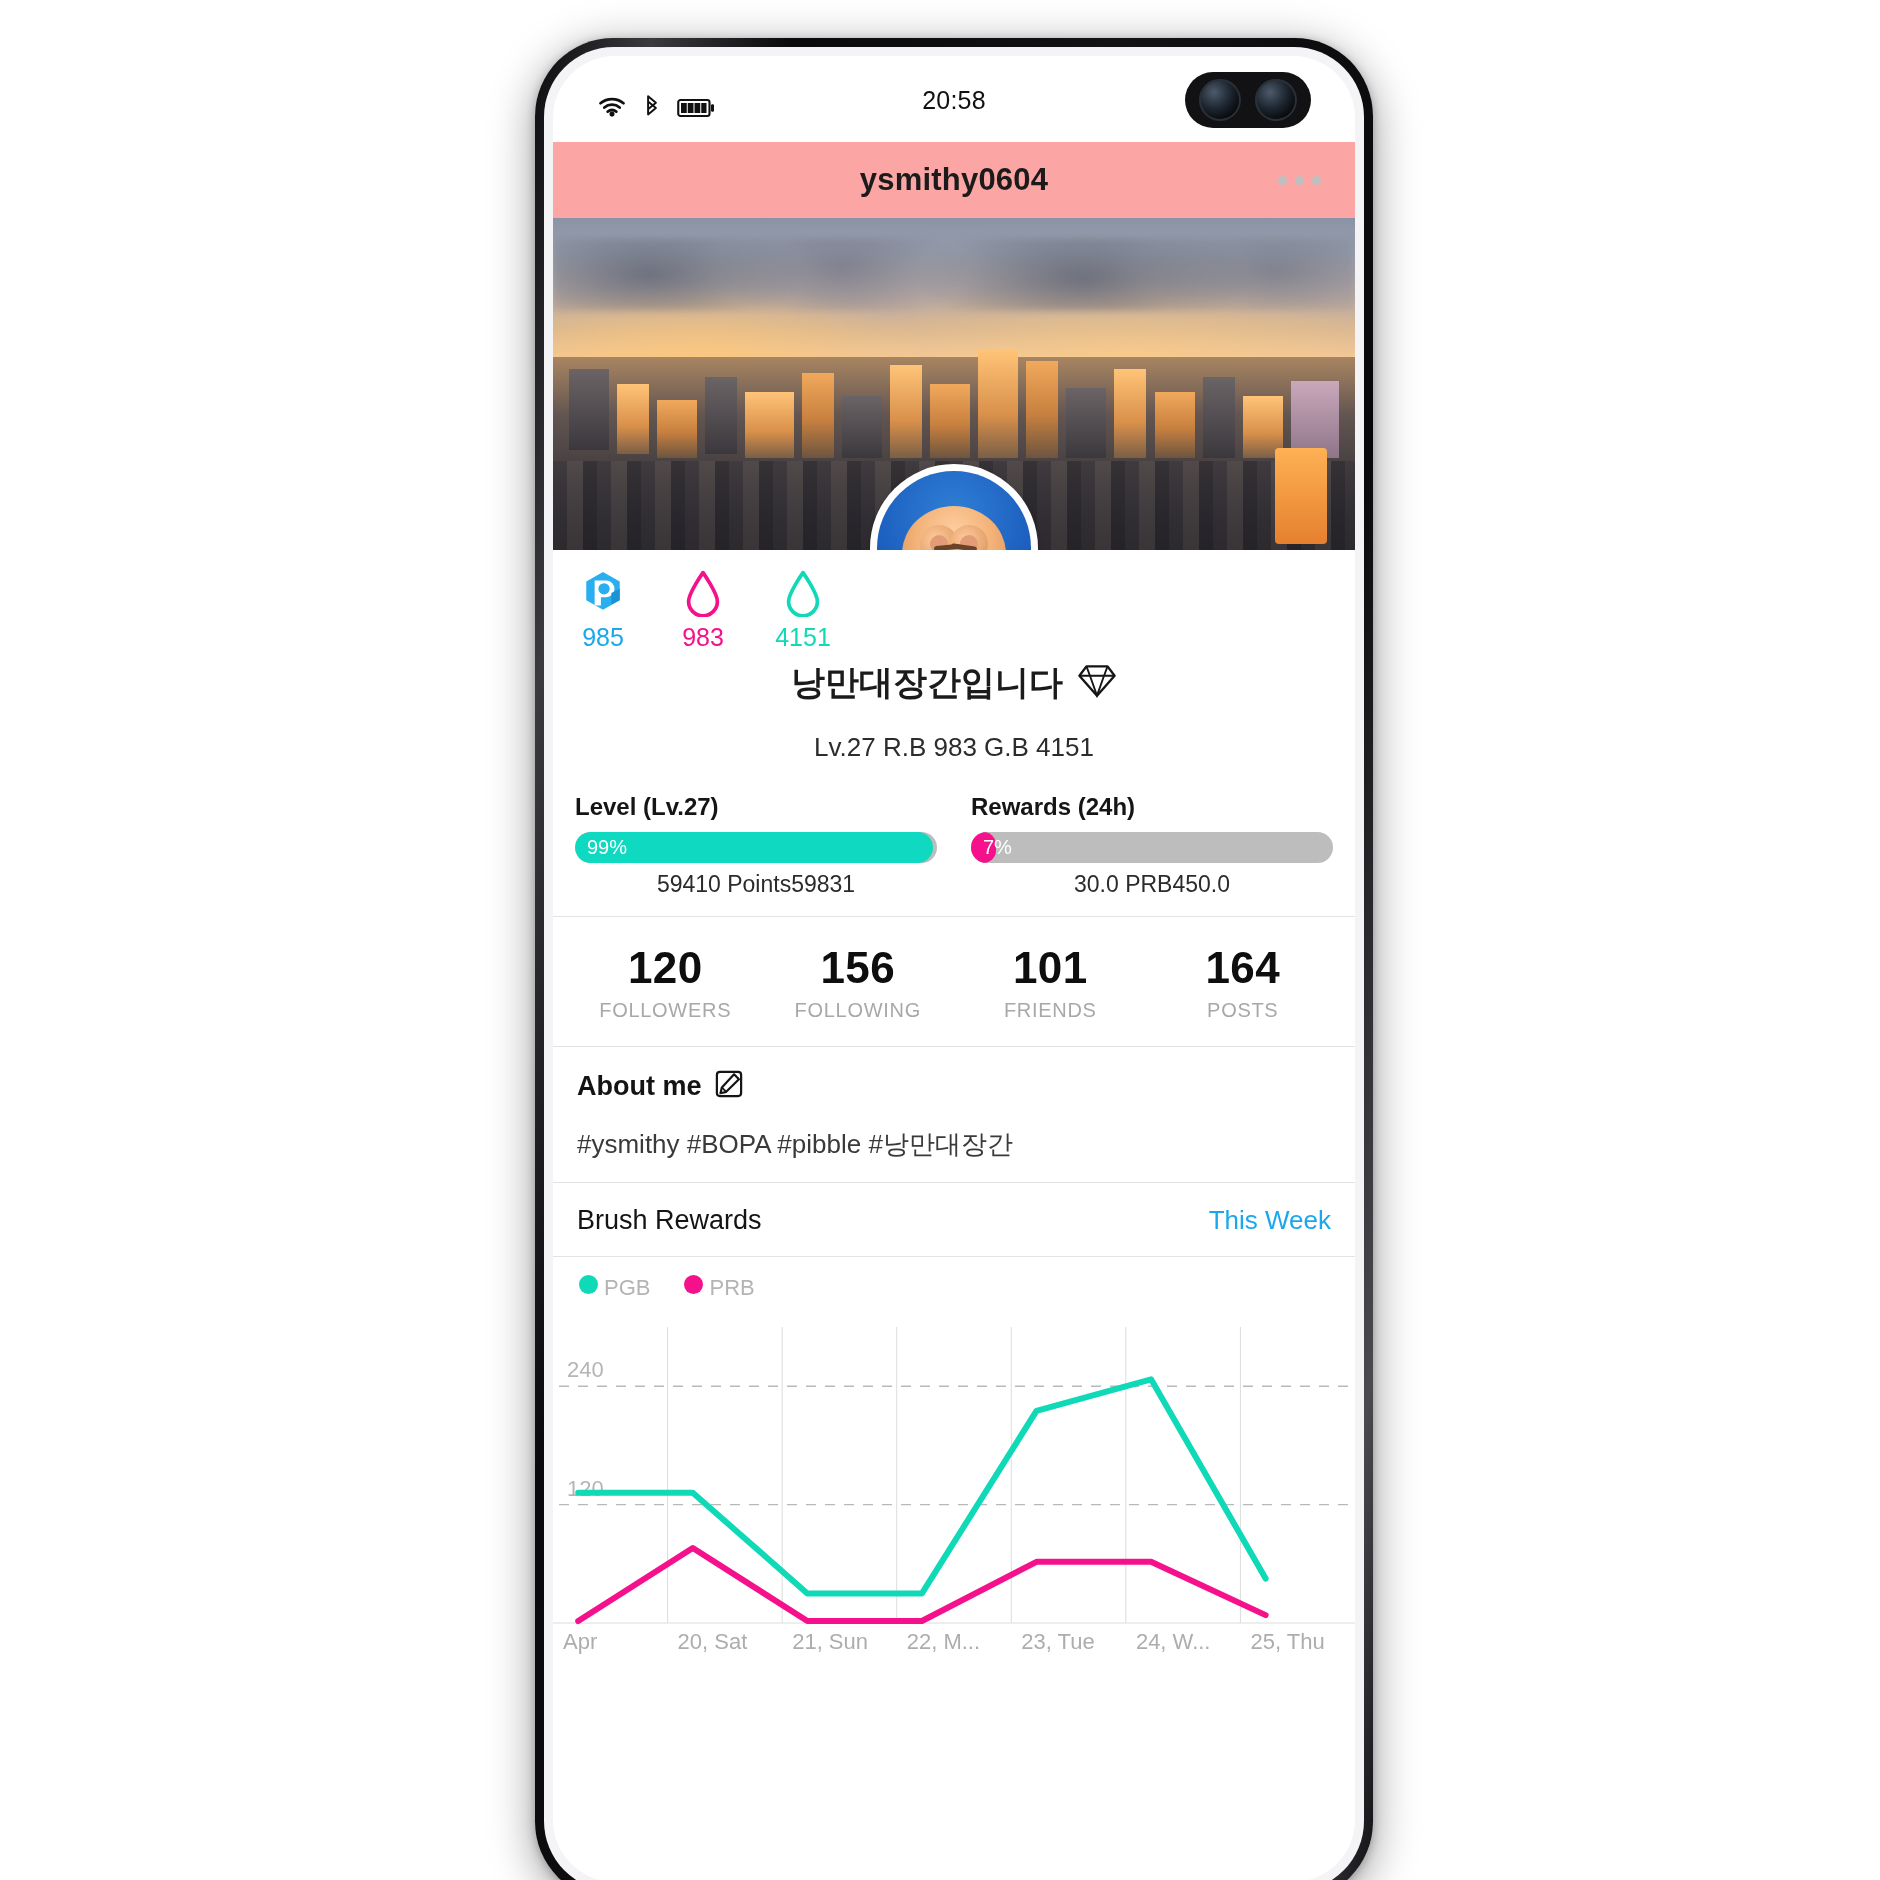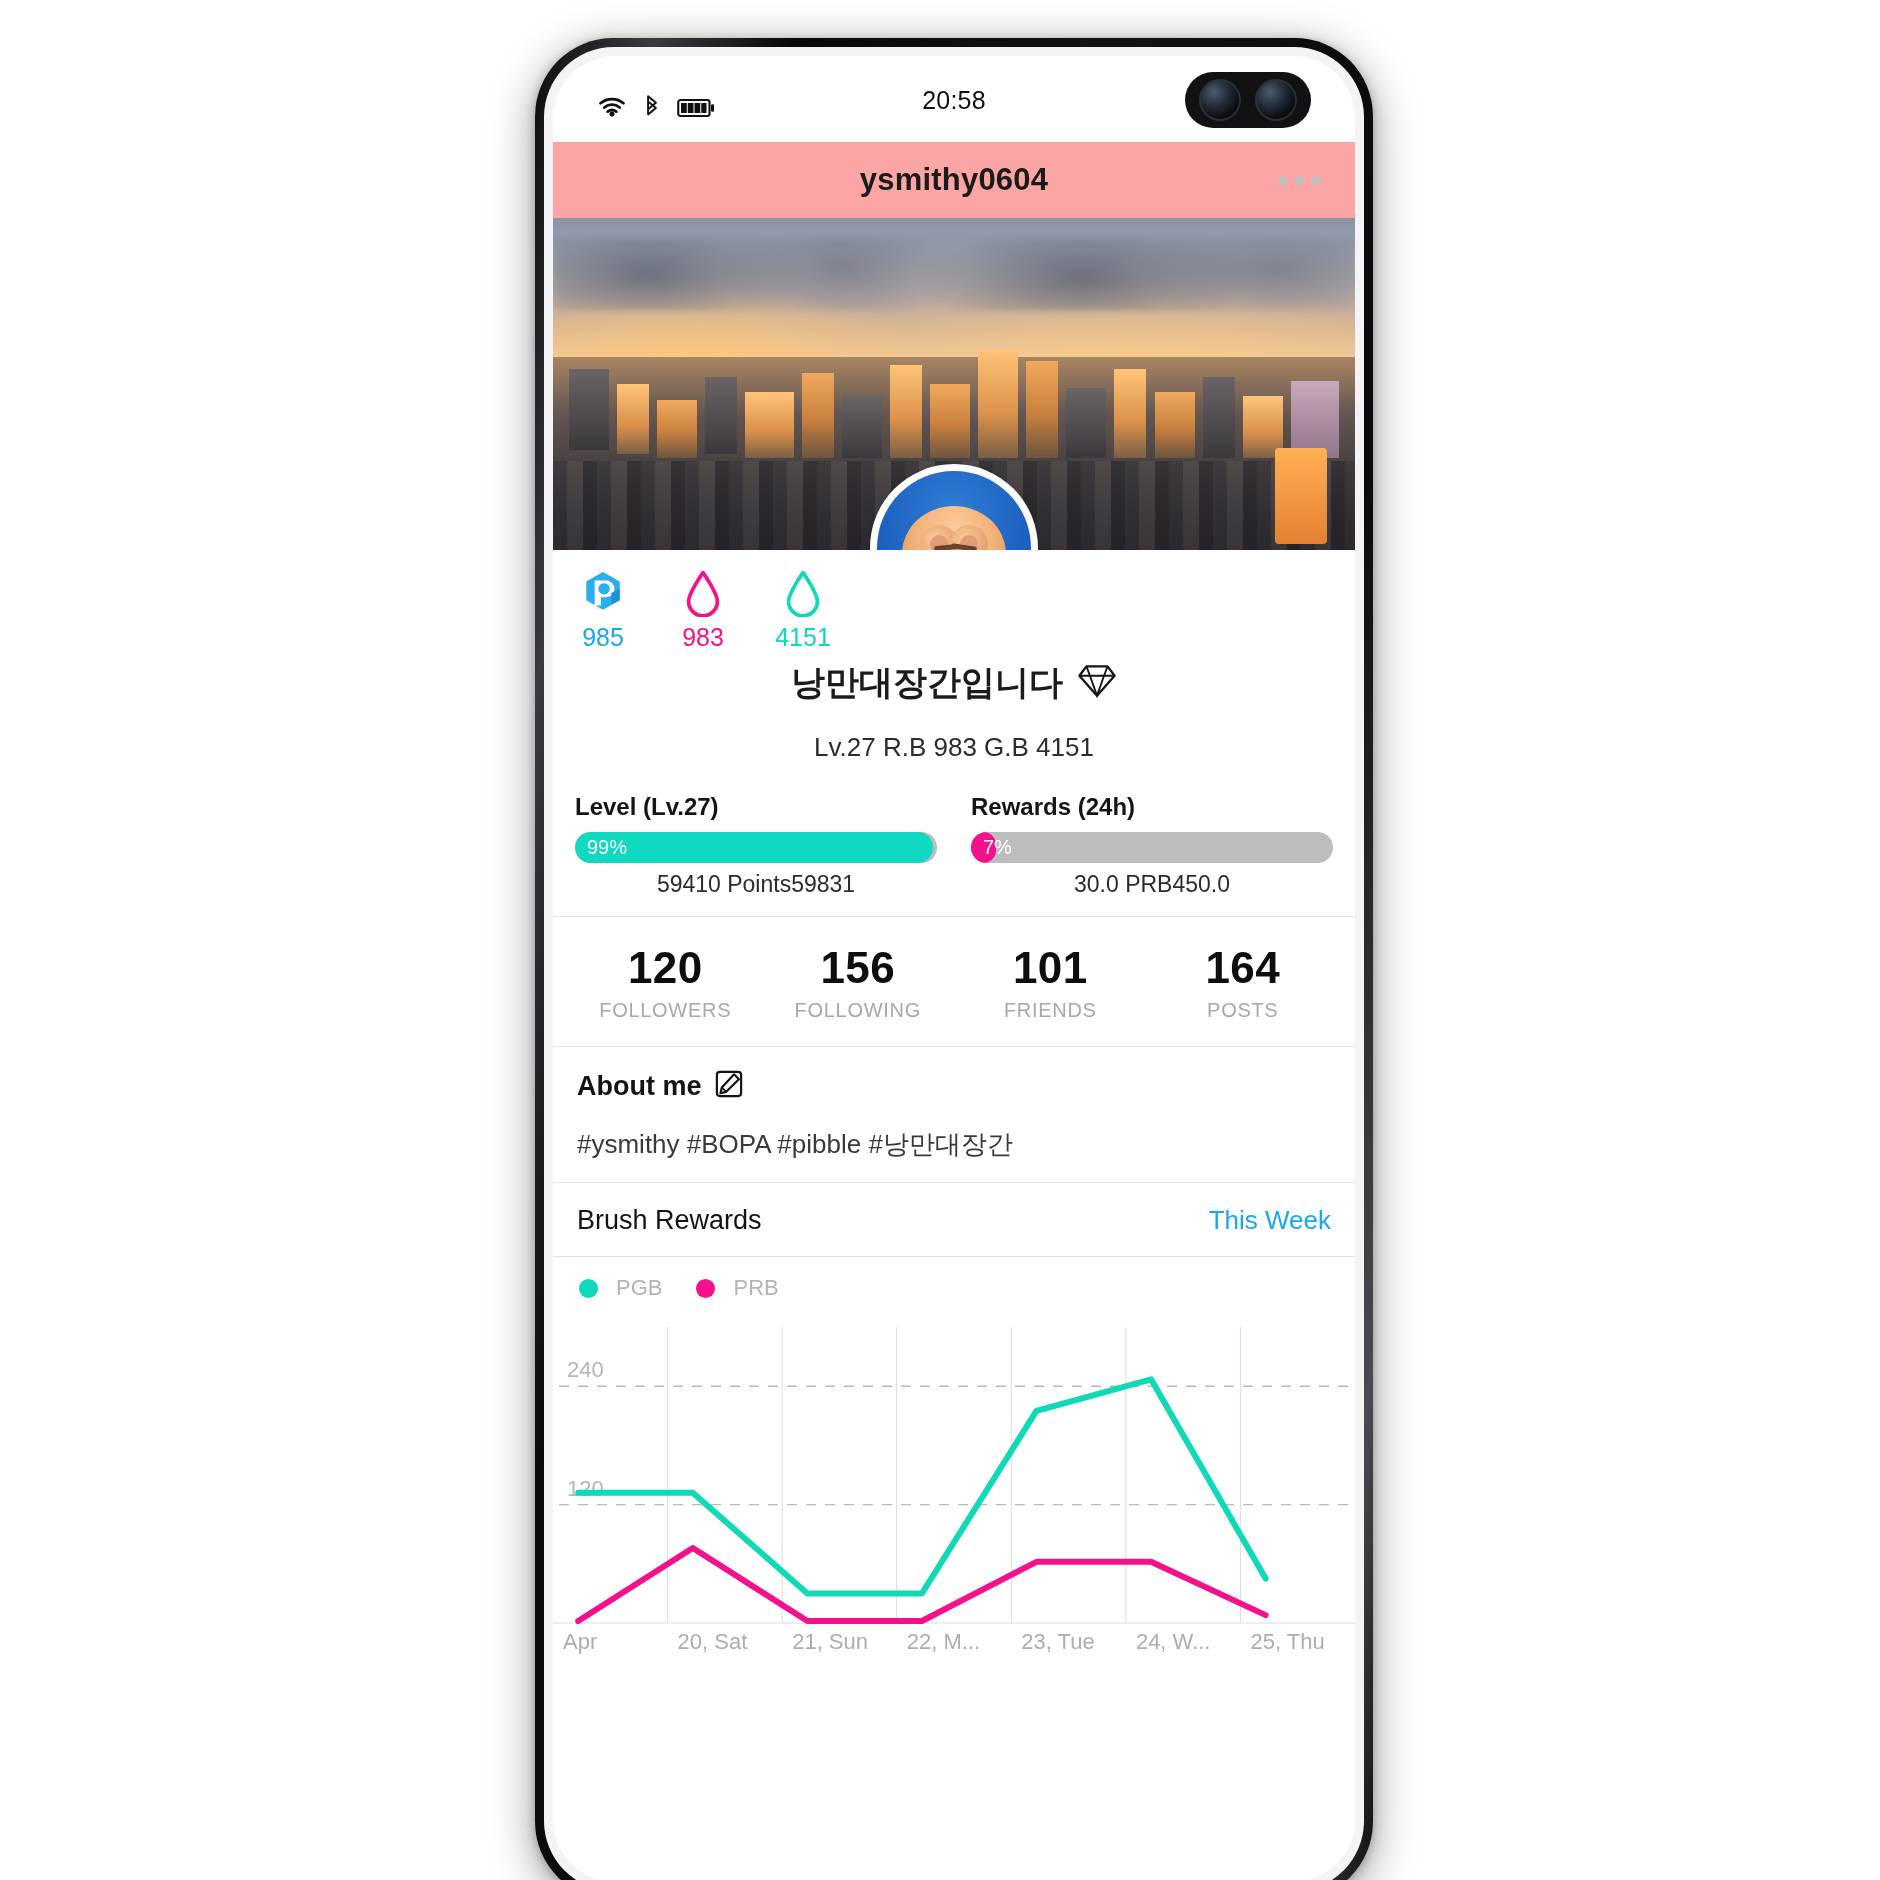--- a/index.html
+++ b/index.html
@@ -194,21 +194,21 @@
   .about-head { display:flex; align-items:center; gap: 12px; }
   .about-title { font-size: 27px; font-weight: 700; color: #141414; }
   .bio { font-size: 26px; color: #3a3a3a; margin-top: 24px; }
 
   
   .br-head { display:flex; align-items:center; justify-content:space-between;
     padding: 22px 24px 20px 24px; }
   .br-title { font-size: 27px; font-weight: 400; color: #141414; }
   .br-link { font-size: 26px; color: #1aa7ec; font-weight: 400; }
   .legend { display:flex; align-items:center; gap: 34px; padding: 18px 26px 10px 26px; }
-  .lg { display:flex; align-items:center; gap: 18px; }
+  .lg { display:flex; align-items:flex-start; gap: 6px; }
   .dot { width: 19px; height: 19px; border-radius: 50%; display:block; }
   .lg span.t { font-size: 22px; color: #b4b4b4; }
 
   .chart { position: relative; height: 310px; margin-top: 8px; }
   .chart svg { display:block; width: 100%; height: 100%; }
   .xaxis { display:flex; padding: 0 0 0 0; }
   .xaxis .xl { flex: 1; text-align: left; padding-left: 10px; font-size: 22px; color: #adadad; }
 </style>
 </head>
 <body>

